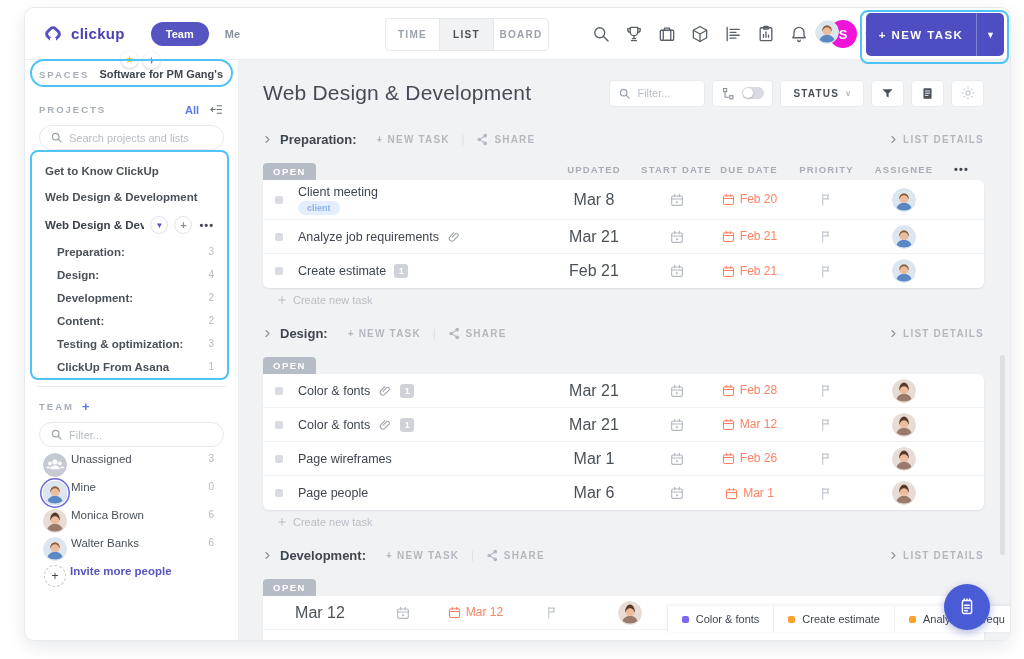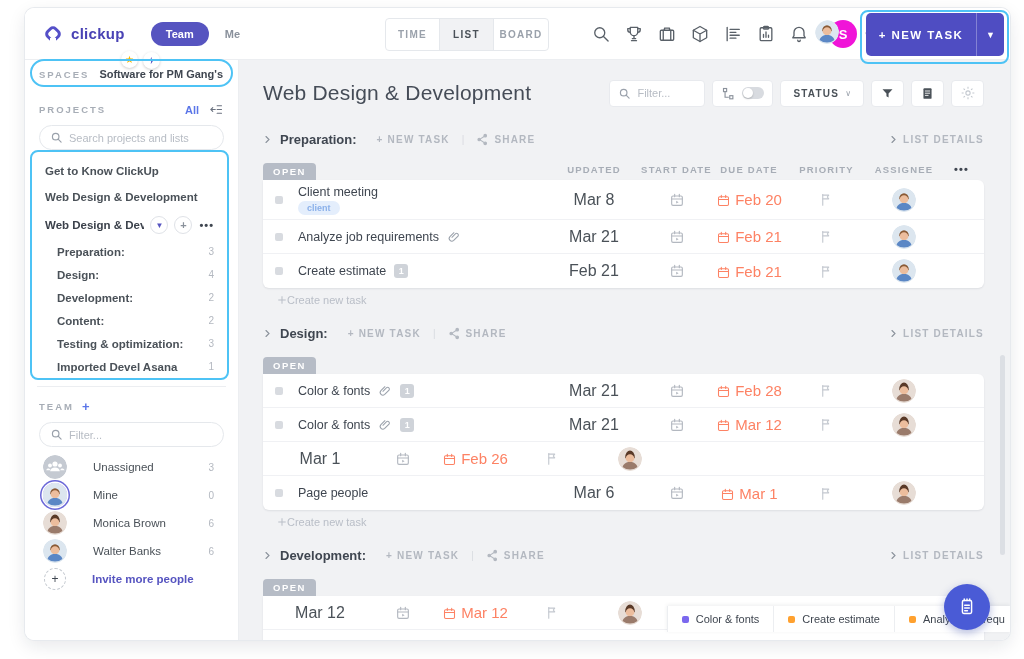--- a/index.html
+++ b/index.html
@@ -62,21 +62,21 @@
   .prow .cnt { color:#b3b8c0; font-size:10px; }
   .prow.bold { font-weight:700; color:#3b414b; height:30px; }
   .prow.sub { padding-left:20px; height:23px; }
   .ctl-circle { width:18px; height:18px; border:1px solid #dfe2e7; border-radius:50%; display:flex; align-items:center;
                 justify-content:center; margin-left:6px; color:#5654c0; font-size:8px; background:#fff; }
   .ctl-dots { color:#3f4650; font-size:11px; letter-spacing:1px; margin-left:7px; font-weight:700; }
   .sb-divider { height:1px; background:#eceef1; margin-top:8px; }
   .team-header { display:flex; align-items:center; gap:8px; margin:12px 2px 8px; }
   .team-plus { color:#5b76e8; font-size:13px; font-weight:700; }
   .team-list { margin-top:6px; }
-  .trow { height:28px; display:flex; align-items:center; gap:26px; padding:0 12px 0 6px; font-size:11.5px; color:#4a5158; cursor:pointer; }
+  .trow { height:28px; display:flex; align-items:flex-start; gap:4px; padding:0 12px 0 6px; font-size:11.5px; color:#4a5158; cursor:pointer; }
   .trow .lbl { flex:1; }
   .trow .cnt { color:#b3b8c0; font-size:10px; }
   .av { width:24px; height:24px; border-radius:50%; flex:none; }
   .av.ring { box-shadow:0 0 0 1.5px #fff, 0 0 0 3px #6a67d8; }
   .invite-circle { width:22px; height:22px; border:1.4px dashed #c3c8cf; border-radius:50%; display:flex;
                    align-items:center; justify-content:center; color:#3f4650; font-size:12px; flex:none; margin-left:1px; }
   .invite-lbl { color:#5654c0; font-weight:700; }
   
   .main { flex:1; background:#f1f2f4; padding:18px 26px 0 24px; position:relative; overflow:hidden; }
   .title-row { display:flex; align-items:center; height:30px; }
@@ -109,26 +109,26 @@
   .c-name { flex:1; display:flex; align-items:center; min-width:0; }
   .drag { width:8px; height:8px; background:#d8dbe0; border-radius:2px; margin-right:15px; flex:none; }
   .tname-wrap { display:flex; flex-direction:column; justify-content:flex-end; min-width:0; }
   .tname-line { display:flex; align-items:center; gap:8px; }
   .tname { font-size:12.5px; color:#3f4650; white-space:nowrap; }
   .tag { background:#e4eefc; color:#8ab0ea; font-size:9px; font-weight:700; padding:2px 9px; border-radius:8px; align-self:flex-start; margin-top:2px; }
   .badge1 { min-width:14px; height:14px; background:#cfd3d9; color:#fff; font-size:9px; font-weight:700; border-radius:3px;
             display:inline-flex; align-items:center; justify-content:center; padding:0 3px; }
   .c-upd { width:90px; text-align:center; font-size:16px; color:#4a5158; flex:none; }
   .c-start { width:75px; display:flex; justify-content:center; flex:none; }
-  .c-due { width:70px; display:flex; justify-content:center; align-items:flex-end; gap:4px; color:#fd8264; font-size:15px; flex:none; }
+  .c-due { width:70px; display:flex; justify-content:center; align-items:flex-start; gap:4px; color:#fd8264; font-size:12px; flex:none; }
   .c-pri { width:85px; display:flex; justify-content:center; flex:none; }
   .c-ass { width:70px; display:flex; justify-content:center; flex:none; }
   .c-dots { width:45px; text-align:center; color:#3f4650; font-weight:700; font-size:11px; letter-spacing:1px; flex:none; }
   .w-upd{width:90px;} .w-start{width:75px;} .w-due{width:70px;} .w-pri{width:85px;} .w-ass{width:70px;} .w-dots{width:45px;}
-  .create-new { height:24px; display:flex; align-items:center; padding-left:14px; font-size:11px; color:#b9bec7; cursor:pointer; }
+  .create-new { height:24px; display:flex; align-items:center; padding-left:14px; font-size:11px; color:#b9bec7; gap:6px; cursor:pointer; }
   .scroll-thumb { position:absolute; right:5px; top:295px; width:5px; height:200px; background:#dcdfe4; border-radius:3px; }
   
   .tray { position:absolute; right:0; bottom:8px; height:26px; display:flex; background:#fff;
           box-shadow:0 -1px 4px rgba(25,35,55,.08); z-index:20; }
   .chip { display:flex; align-items:center; gap:7px; padding:0 14px; border-left:1px solid #eceef1; font-size:11px; color:#3f4650; white-space:nowrap; cursor:pointer; }
   .chip .dot { width:7px; height:7px; border-radius:2px; flex:none; }
   .chip.trunc { max-width:116px; overflow:hidden; }
   .fab { position:absolute; right:20px; bottom:10px; width:46px; height:46px; border-radius:50%; background:#4a5bd6;
          display:flex; align-items:center; justify-content:center; box-shadow:0 3px 8px rgba(40,60,160,.35); z-index:25; cursor:pointer; }
   i.ic { display:inline-flex; }
@@ -280,21 +280,21 @@
             </div>
             <div class="prow sub">
               <span class="lbl">Content:</span>
               <span class="cnt">2</span>
             </div>
             <div class="prow sub">
               <span class="lbl">Testing &amp; optimization:</span>
               <span class="cnt">3</span>
             </div>
             <div class="prow sub">
-              <span class="lbl">Imported Devel Asana</span>
+              <span class="lbl">ClickUp From Asana</span>
               <span class="cnt">1</span>
             </div>
           </div>
         <div class="sb-divider"></div>
         <div class="team-header">
           <span class="ph-label" style="flex:none">TEAM</span>
           <span class="team-plus">+</span>
         </div>
         <div class="search-box">
           <i class="ic">
@@ -733,20 +733,30 @@
                 <svg class="av" width="25" height="25" viewBox="0 0 24 24">
                   <circle cx="12" cy="12" r="12" fill="#e7ddd6"></circle>
                   <circle cx="12" cy="11" r="4.4" fill="#ecbd9d"></circle>
                   <path d="M7.2 10.5 a4.8 7 0 0 1 9.6 0 l-.6 1 a4.2 4.2 0 0 0 -8.4 0 z" fill="#5a3a28"></path>
                   <path d="M12 15 c4 0 6.8 2.1 7.4 5 a12 12 0 0 1 -14.8 0 c.6-2.9 3.4-5 7.4-5z" fill="#9a7b6b"></path>
                 </svg>
               </div>
       <div class="c-dots"></div>
             </div>
             <div class="task-row">
+      <div class="c-name">
+        <span class="drag"></span>
+        <span class="tname-wrap">
+          <span class="tname-line">
+            <span class="tname">Page wireframes</span>
+
+          </span>
+
+        </span>
+      </div>
       <div class="c-upd">Mar 1</div>
       <div class="c-start">
                 <i class="ic">
                   <svg width="16" height="16" viewBox="0 0 24 24" fill="none" stroke="#b3b8c0" stroke-width="1.7" stroke-linecap="round">
                     <rect x="4" y="6" width="16" height="14" rx="2"></rect>
                     <path d="M4 10.5 h16 M8.5 3.5 V7 M15.5 3.5 V7"></path>
                     <path d="M10.8 13 l3.6 2.2 -3.6 2.2 z" fill="#b3b8c0" stroke="none"></path>
                   </svg>
                 </i>
               </div>

